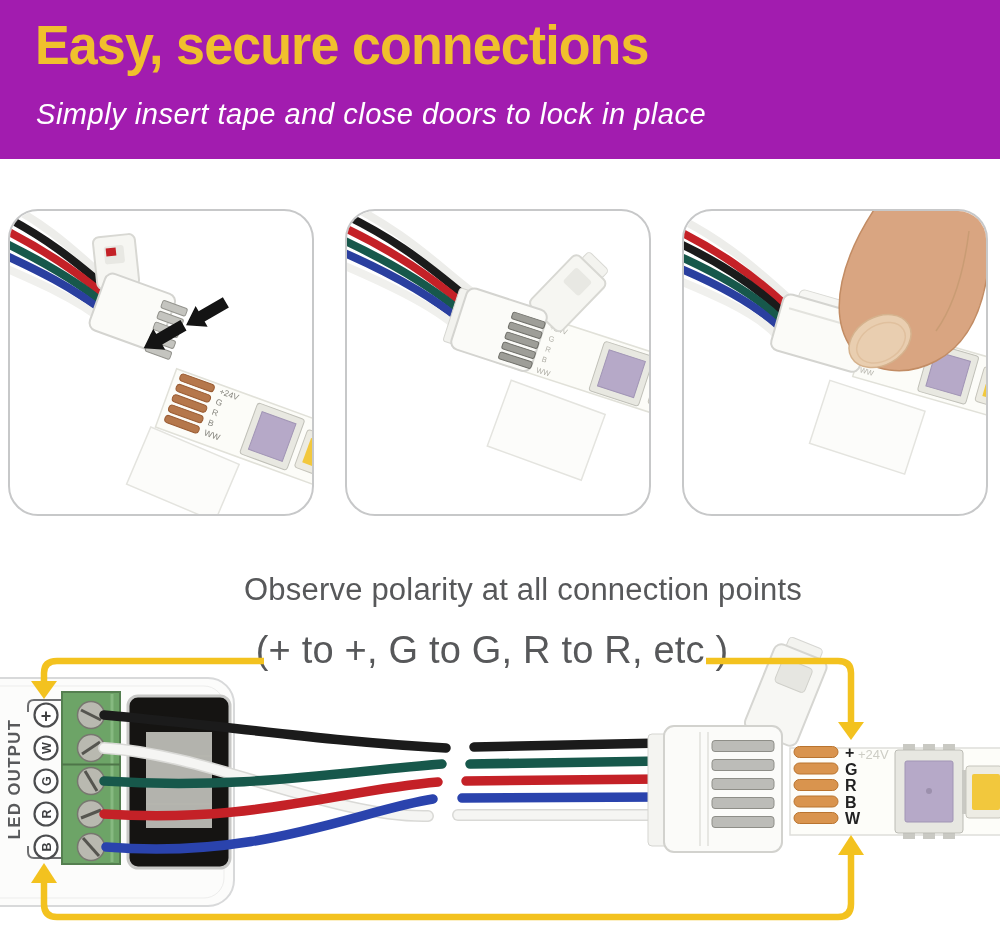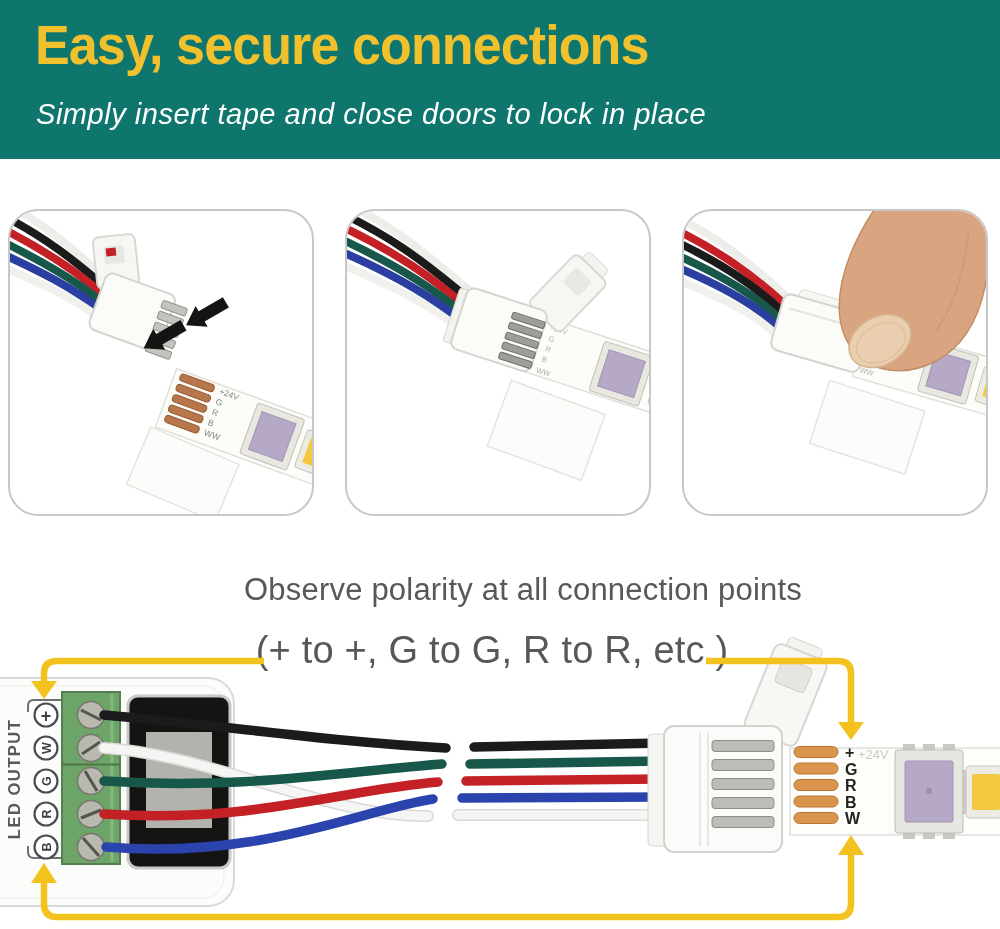--- a/index.html
+++ b/index.html
@@ -1,18 +1,18 @@
 <!DOCTYPE html>
 <html><head>
 <meta charset="utf-8">
 <style>
   html,body{margin:0;padding:0;}
   body{width:1000px;height:929px;position:relative;background:#ffffff;
        font-family:"Liberation Sans",sans-serif;overflow:hidden;}
-  .header{position:absolute;left:0;top:0;width:1000px;height:159px;background:#0f766e;}
+  .header{position:absolute;left:0;top:0;width:1000px;height:159px;background:#a21caf;}
   .title{position:absolute;left:35px;top:12px;font-size:56px;font-weight:bold;
          color:#f0c02d;letter-spacing:-1px;transform:scaleX(.93);transform-origin:left top;white-space:nowrap;}
   .subtitle{position:absolute;left:36px;top:97px;font-size:30px;font-style:italic;
             color:#ffffff;letter-spacing:.5px;transform:scaleX(.97);transform-origin:left top;white-space:nowrap;}
   .panel{position:absolute;top:209px;width:306px;height:307px;border:2px solid #c7c8c9;
          border-radius:30px;background:#fff;overflow:hidden;box-sizing:border-box;}
   .panel svg{display:block;width:302px;height:303px;}
   #p1{left:8px;} #p2{left:345px;} #p3{left:682px;}
   .note1{position:absolute;top:572px;left:0;width:978px;text-align:center;
          font-size:31px;color:#57585a;letter-spacing:.2px;margin-left:34px;}

